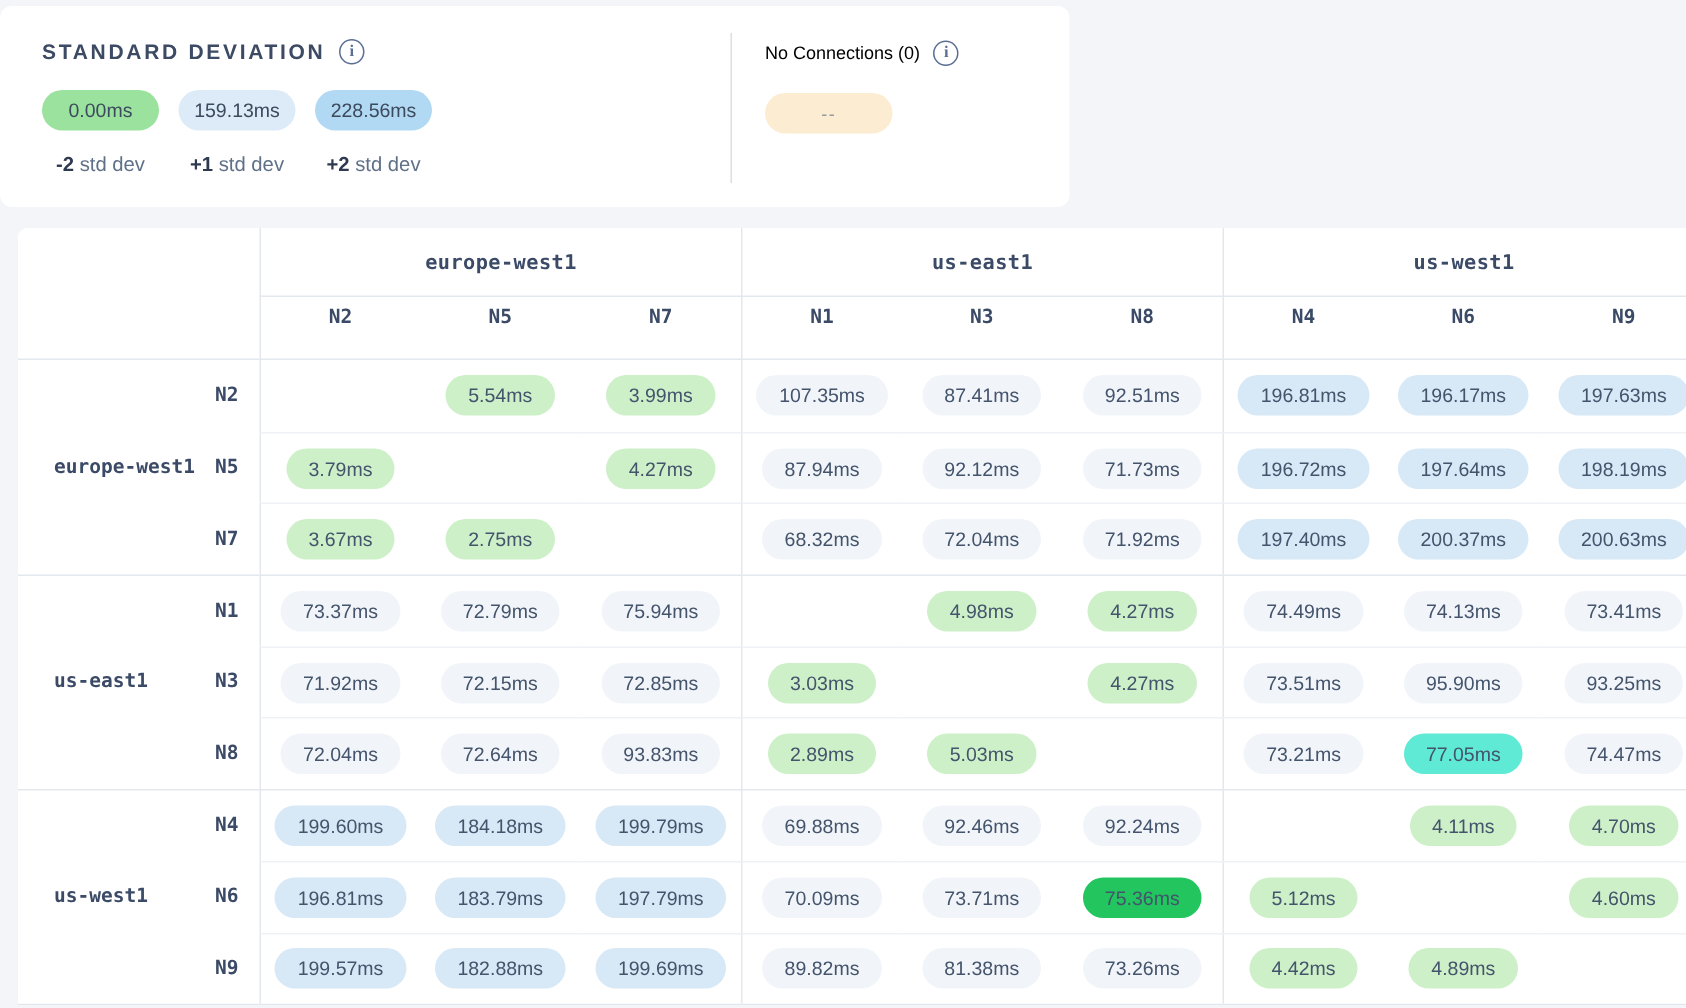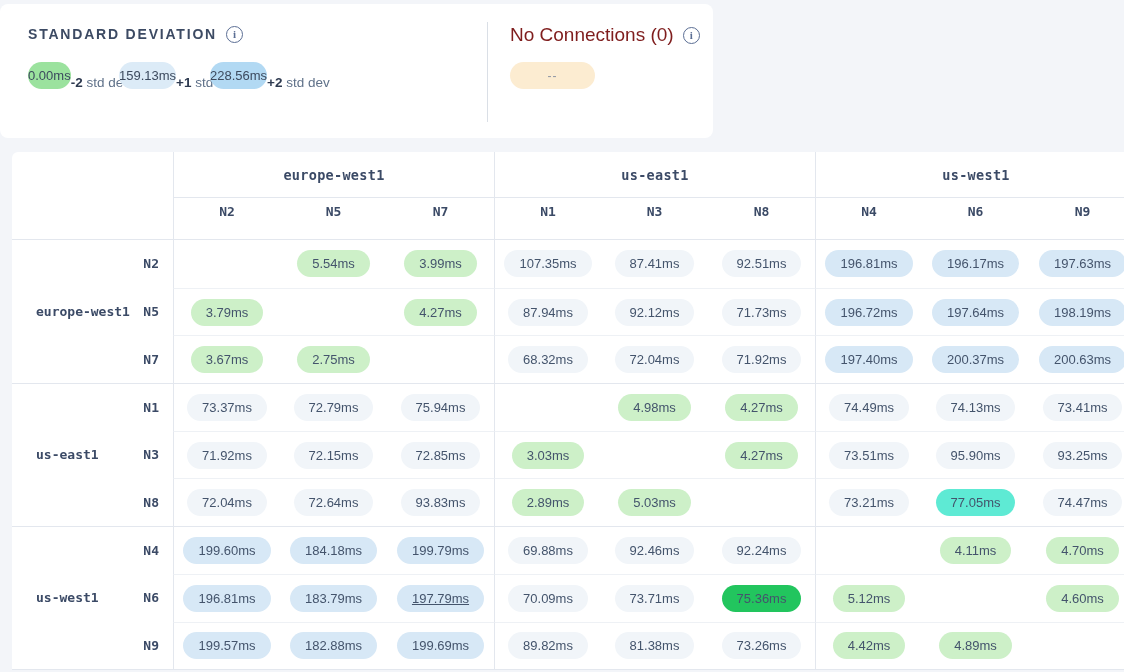--- a/index.html
+++ b/index.html
@@ -27,35 +27,35 @@
   }
   .info-icon {
     width: 17px; height: 17px; border-radius: 50%;
     border: 1.5px solid #5b6e94; color: #5b6e94;
     font-family: "Liberation Serif", serif;
     font-size: 11px; font-weight: bold; font-style: normal;
     display: inline-flex; align-items: center; justify-content: center;
     cursor: pointer; flex: 0 0 auto;
   }
   .legend-stops { display: flex; gap: 13px; margin-top: 17px; }
-  .legend-stop { width: 78px; display: flex; flex-direction: row; align-items: center; }
+  .legend-stop { width: 78px; display: flex; flex-direction: column; align-items: center; }
   .legend-pill {
     width: 78px; height: 27px; border-radius: 14px;
     display: flex; align-items: center; justify-content: center;
     font-size: 13px; color: #3c4a5e;
   }
   .legend-stop-label { margin-top: 15px; font-size: 13.5px; white-space: nowrap; }
   .legend-stop-label b { color: #2e3a50; font-weight: bold; }
   .legend-stop-label span { color: #5f7189; }
   .legend-divider {
     width: 1px; background: #dadfe6; margin: 18px 0 16px 0;
   }
   .no-conn { padding: 21px 0 0 22px; }
   .no-conn-title-row { display: flex; align-items: center; gap: 9px; height: 20px; }
-  .no-conn-title { font-size: 19px; color: #7f1d1d; }
+  .no-conn-title { font-size: 12px; color: #000000; }
   .no-conn-pill {
     margin-top: 17px;
     width: 85px; height: 27px; border-radius: 14px;
     display: flex; align-items: center; justify-content: center;
     font-size: 12px; letter-spacing: 1px; color: #8e96a3;
   }
 
   
   .matrix-card {
     position: absolute; left: 12px; top: 152px;
@@ -303,21 +303,21 @@
         </tr>
         <tr>
           <td class="rowlabel">
             <div class="inner">
               <span class="region-label">us-west1</span>
               <span class="node-label">N6</span>
             </div>
           </td>
           <td class="data gs"><span class="cell-pill" style="background: rgb(215, 232, 246);">196.81ms</span></td>
           <td class="data"><span class="cell-pill" style="background: rgb(215, 232, 246);">183.79ms</span></td>
-          <td class="data"><span class="cell-pill" style="background: rgb(215, 232, 246); text-decoration: underline;">197.79ms</span></td>
+          <td class="data"><span class="cell-pill" style="background: rgb(215, 232, 246);">197.79ms</span></td>
           <td class="data gs"><span class="cell-pill" style="background: rgb(241, 245, 249);">70.09ms</span></td>
           <td class="data"><span class="cell-pill" style="background: rgb(241, 245, 249);">73.71ms</span></td>
           <td class="data"><span class="cell-pill" style="background: #22c55e;">75.36ms</span></td>
           <td class="data gs"><span class="cell-pill" style="background: rgb(205, 240, 200);">5.12ms</span></td>
           <td class="data"></td>
           <td class="data"><span class="cell-pill" style="background: rgb(205, 240, 200);">4.60ms</span></td>
         </tr>
         <tr>
           <td class="rowlabel">
             <div class="inner">

